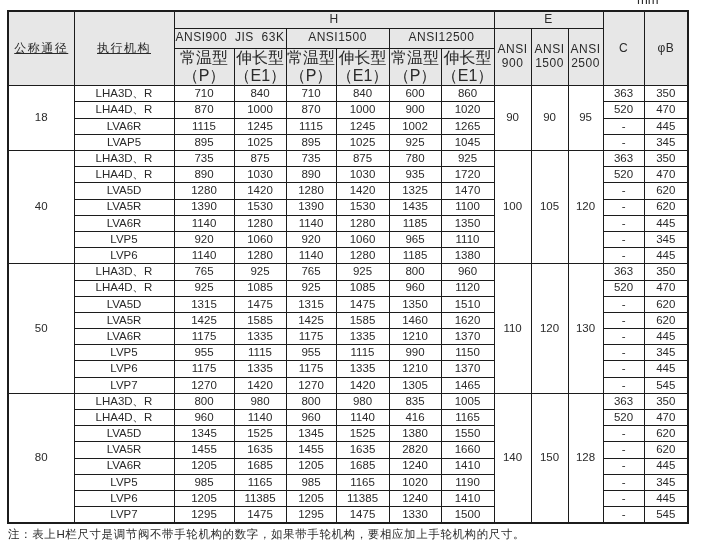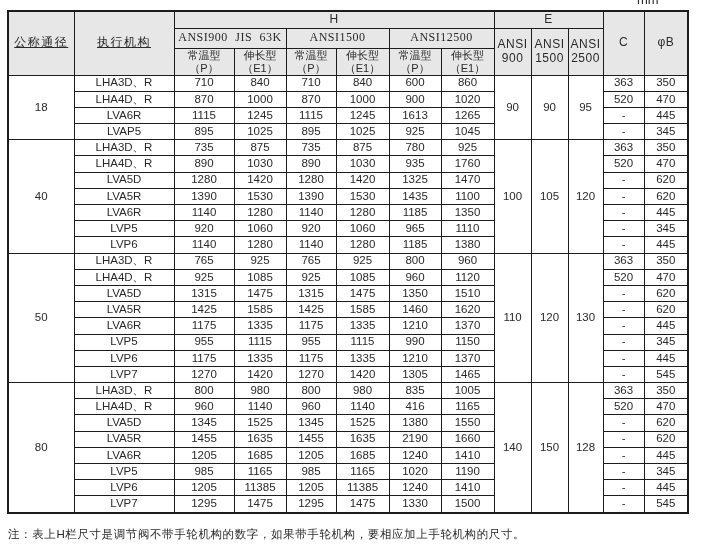--- a/index.html
+++ b/index.html
@@ -39,22 +39,22 @@
   .dim-table thead th {
     background: #e7e7e7;
     font-size: 12px;
     white-space: pre-line;
     letter-spacing: 0.5px;
   }
   .dim-table thead tr.hr1 { height: 17px; }
   .dim-table thead tr.hr2 { height: 20px; }
   .dim-table thead tr.hr3 { height: 27px; }
   .dim-table thead th.th-cjk { letter-spacing: 1.5px; text-decoration: underline; }
-  .dim-table thead th.th-type { font-size: 11px; letter-spacing: 0; }
-  .dim-table thead th.th-ansi { word-spacing: 4px; font-family: Liberation Serif, serif; }
+  .dim-table thead th.th-type { font-size: 16px; letter-spacing: 0; }
+  .dim-table thead th.th-ansi { word-spacing: 4px; }
   .dim-table tbody td {
     height: 15.2px;
     font-size: 11.5px;
     background: #ffffff;
     line-height: 1;
   }
   .note {
     position: absolute;
     left: 8px; top: 527px;
     font-size: 11.5px;
@@ -147,21 +147,21 @@
           <td>1020</td>
           <td>520</td>
           <td>470</td>
         </tr>
         <tr>
           <td>LVA6R</td>
           <td>1115</td>
           <td>1245</td>
           <td>1115</td>
           <td>1245</td>
-          <td>1613</td>
+          <td>1002</td>
           <td>1265</td>
           <td>-</td>
           <td>445</td>
         </tr>
         <tr>
           <td>LVAP5</td>
           <td>895</td>
           <td>1025</td>
           <td>895</td>
           <td>1025</td>
@@ -185,21 +185,21 @@
           <td>363</td>
           <td>350</td>
         </tr>
         <tr>
           <td>LHA4D、R</td>
           <td>890</td>
           <td>1030</td>
           <td>890</td>
           <td>1030</td>
           <td>935</td>
-          <td>1760</td>
+          <td>1720</td>
           <td>520</td>
           <td>470</td>
         </tr>
         <tr>
           <td>LVA5D</td>
           <td>1280</td>
           <td>1420</td>
           <td>1280</td>
           <td>1420</td>
           <td>1325</td>
@@ -379,21 +379,21 @@
           <td>1550</td>
           <td>-</td>
           <td>620</td>
         </tr>
         <tr>
           <td>LVA5R</td>
           <td>1455</td>
           <td>1635</td>
           <td>1455</td>
           <td>1635</td>
-          <td>2190</td>
+          <td>2820</td>
           <td>1660</td>
           <td>-</td>
           <td>620</td>
         </tr>
         <tr>
           <td>LVA6R</td>
           <td>1205</td>
           <td>1685</td>
           <td>1205</td>
           <td>1685</td>

